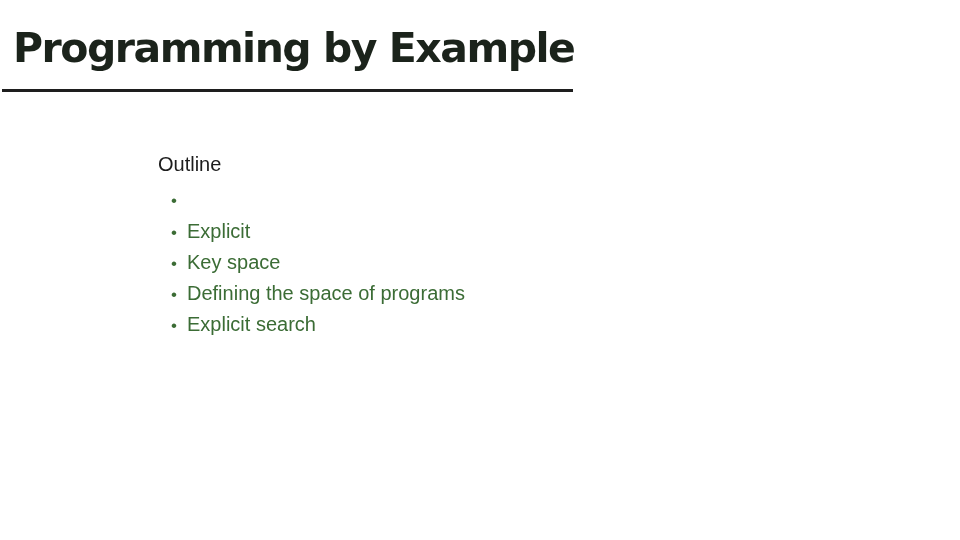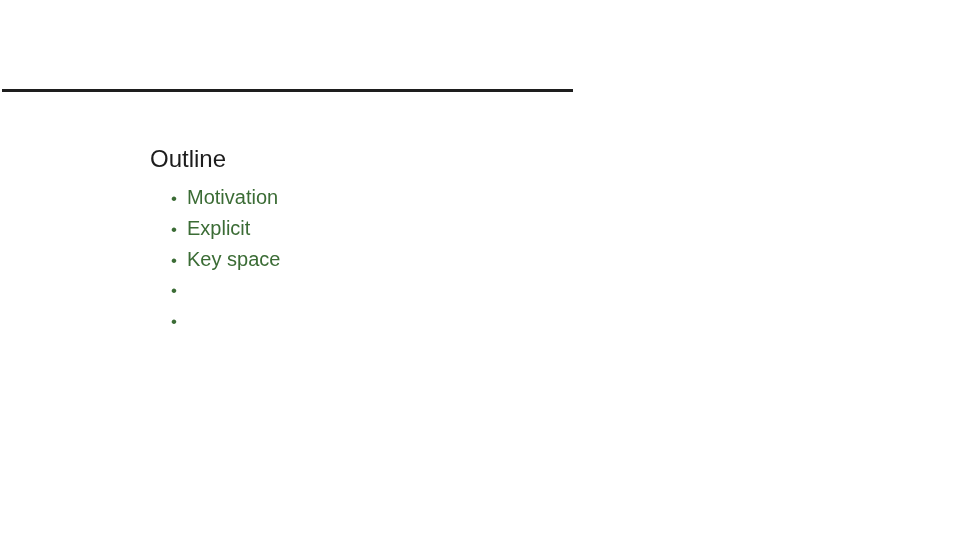--- a/index.html
+++ b/index.html
@@ -37,22 +37,22 @@
     width: 571px;
     height: 3px;
     background: var(--rule, #1e1e1e);
   }
   .outline {
     position: absolute;
     left: 150px;
     top: 145px;
   }
   .outline-heading {
-    margin: 0;
-    font-size: 24px;
+    margin: 8px;
+    font-size: 20px;
     font-weight: 400;
     color: var(--heading, #1d1d1d);
     font-family: "Liberation Sans", sans-serif;
   }
   .outline-list {
     list-style: none;
     margin: 9px 0 0 0;
     padding: 0;
   }
   .outline-item {
@@ -72,41 +72,43 @@
   }
   .outline-item-label {
     white-space: nowrap;
   }
 </style>
 </head>
 <body>
 
 <div class="slide">
 
+  <h1 class="slide-title">Programming by Example</h1>
 
   <div class="title-rule"></div>
 
   <div class="outline">
     <h2 class="outline-heading">Outline</h2>
 
     <ul class="outline-list">
       <li class="outline-item">
         <span class="bullet">•</span>
-        <span class="outline-item-label">Motivation</span>
       </li>
       <li class="outline-item">
         <span class="bullet">•</span>
         <span class="outline-item-label">Explicit</span>
       </li>
       <li class="outline-item">
         <span class="bullet">•</span>
         <span class="outline-item-label">Key space</span>
       </li>
       <li class="outline-item">
         <span class="bullet">•</span>
+        <span class="outline-item-label">Defining the space of programs</span>
       </li>
       <li class="outline-item">
         <span class="bullet">•</span>
+        <span class="outline-item-label">Explicit search</span>
       </li>
     </ul>
   </div>
 
 </div>
 
 </body></html>

